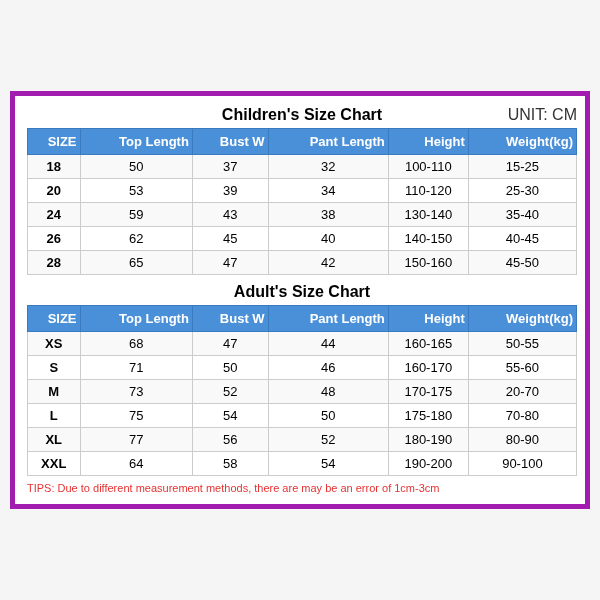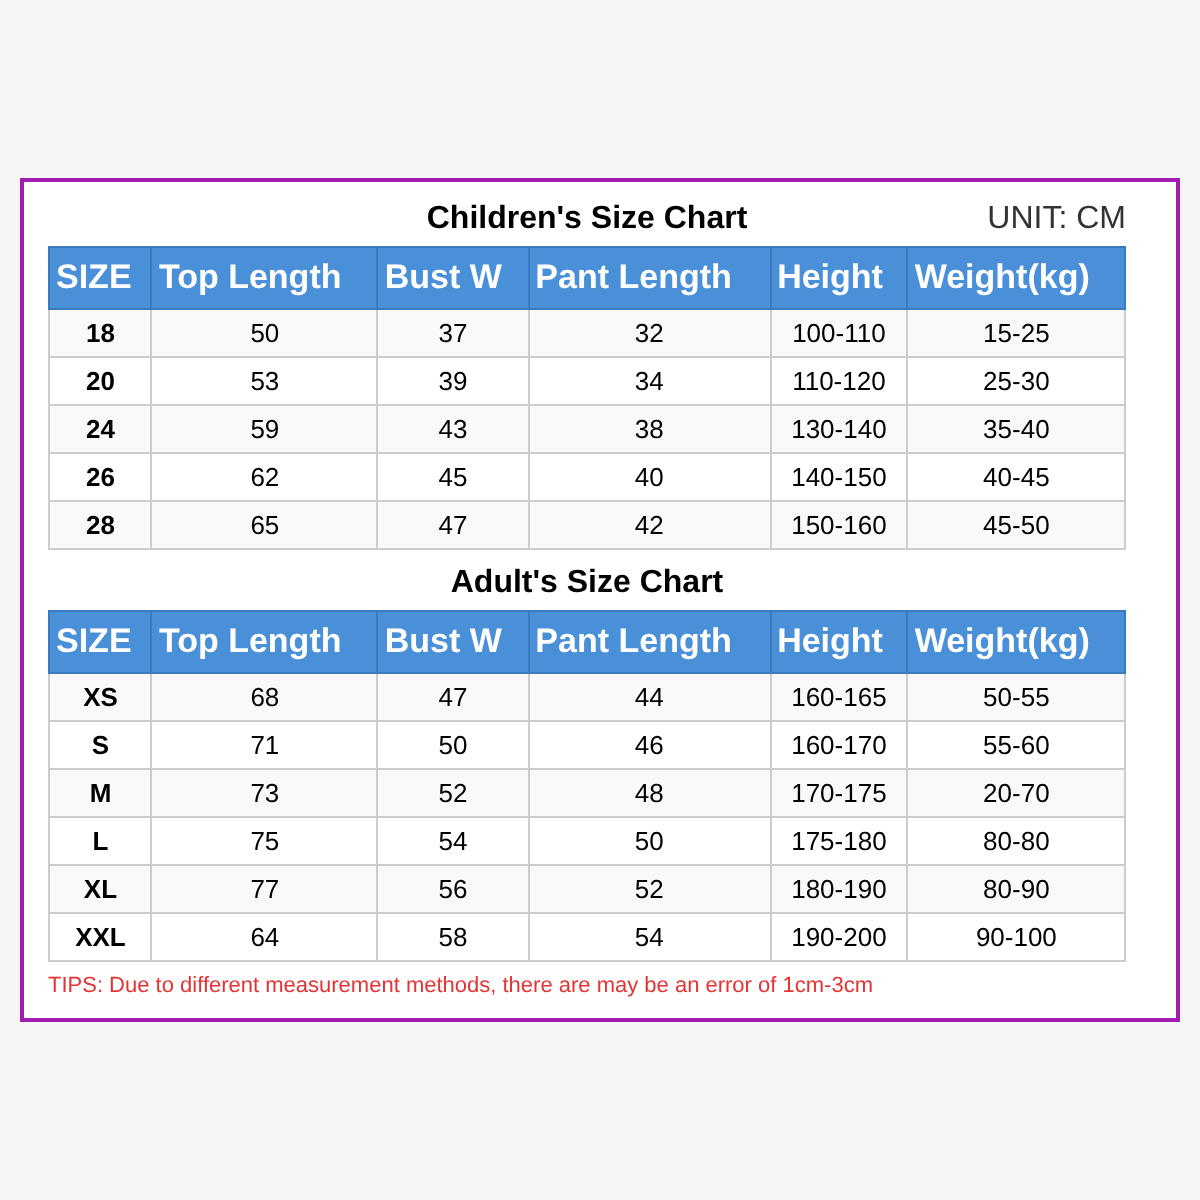--- a/index.html
+++ b/index.html
@@ -8,22 +8,22 @@
       height: 600px;
       background: #f5f5f5;
       display: flex;
       align-items: center;
       justify-content: center;
       font-family: Arial, sans-serif;
       font-size: 13px;
     }
     .chart-container {
       background: #fff;
-      border: 2px solid #a21caf;
-      padding: 10px 25px 10px 12px;
+      border: 5px solid #a21caf;
+      padding: 10px 8px 10px 12px;
       width: 580px;
     }
     .section-title-row {
       display: flex;
       align-items: center;
       justify-content: center;
       position: relative;
       margin-bottom: 4px;
     }
     .section-title {
@@ -39,24 +39,24 @@
     }
     table {
       width: 100%;
       border-collapse: collapse;
       margin-bottom: 2px;
     }
     th {
       background-color: #4a90d9;
       color: #fff;
       font-weight: bold;
-      text-align: left;
+      text-align: right;
       padding: 5px 3px;
       border: 1px solid #3a7bbf;
-      font-size: 17px;
+      font-size: 13px;
     }
     td {
       text-align: center;
       padding: 4px 3px;
       border: 1px solid #ccc;
       font-size: 13px;
     }
     tr:nth-child(odd) td {
       background-color: #f9f9f9;
     }
@@ -179,21 +179,21 @@
           <td>48</td>
           <td>170-175</td>
           <td>20-70</td>
         </tr>
         <tr>
           <td>L</td>
           <td>75</td>
           <td>54</td>
           <td>50</td>
           <td>175-180</td>
-          <td>80-80</td>
+          <td>70-80</td>
         </tr>
         <tr>
           <td>XL</td>
           <td>77</td>
           <td>56</td>
           <td>52</td>
           <td>180-190</td>
           <td>80-90</td>
         </tr>
         <tr>

